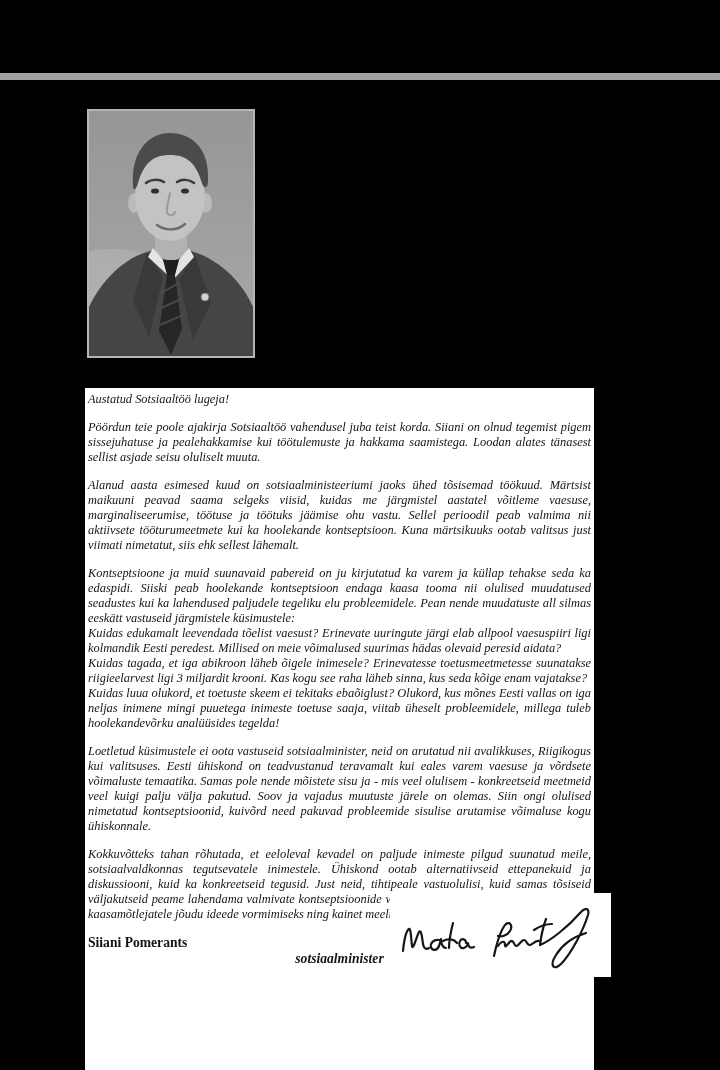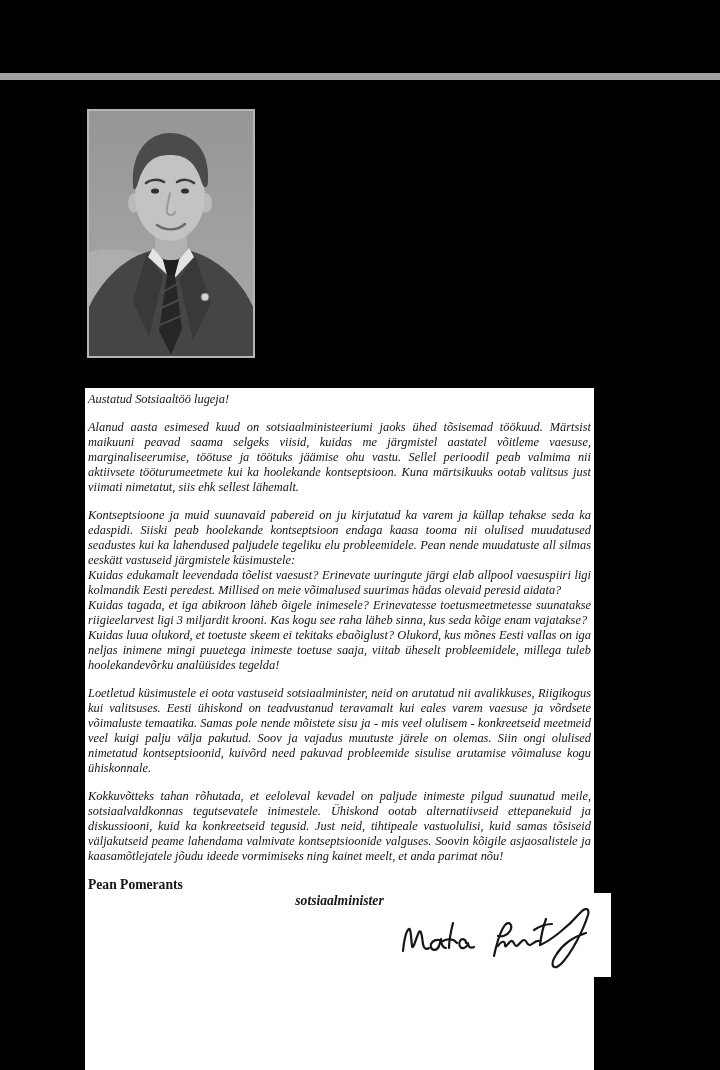--- a/index.html
+++ b/index.html
@@ -111,28 +111,29 @@
     <path d="M81 82 C79 92 77 98 78 102 C80 105 85 105 86 101" stroke="#999999" stroke-width="2" fill="none" stroke-linecap="round"></path>
 
     <path d="M68 114 C76 120 88 120 96 113" stroke="#6b6b6b" stroke-width="2.4" fill="none" stroke-linecap="round"></path>
 
     <circle cx="116" cy="186" r="4" fill="#d2d2d2" stroke="#777777" stroke-width="1"></circle>
   </svg>
 </div>
 
 <div class="letter">
   <p>Austatud Sotsiaaltöö lugeja!</p>
+  <p>Pöördun teie poole ajakirja Sotsiaaltöö vahendusel juba teist korda. Siiani on olnud tegemist pigem sissejuhatuse ja pealehakkamise kui töötulemuste ja hakkama saamistega. Loodan alates tänasest sellist asjade seisu oluliselt muuta.</p>
   <p>Alanud aasta esimesed kuud on sotsiaalministeeriumi jaoks ühed tõsisemad töökuud. Märtsist maikuuni peavad saama selgeks viisid, kuidas me järgmistel aastatel võitleme vaesuse, marginaliseerumise, töötuse ja töötuks jäämise ohu vastu. Sellel perioodil peab valmima nii aktiivsete tööturumeetmete kui ka hoolekande kontseptsioon. Kuna märtsikuuks ootab valitsus just viimati nimetatut, siis ehk sellest lähemalt.</p>
   <p>Kontseptsioone ja muid suunavaid pabereid on ju kirjutatud ka varem ja küllap tehakse seda ka edaspidi. Siiski peab hoolekande kontseptsioon endaga kaasa tooma nii olulised muudatused seadustes kui ka lahendused paljudele tegeliku elu probleemidele. Pean nende muudatuste all silmas eeskätt vastuseid järgmistele küsimustele:
 Kuidas edukamalt leevendada tõelist vaesust? Erinevate uuringute järgi elab allpool vaesuspiiri ligi kolmandik Eesti peredest. Millised on meie võimalused suurimas hädas olevaid peresid aidata?
 Kuidas tagada, et iga abikroon läheb õigele inimesele? Erinevatesse toetusmeetmetesse suunatakse riigieelarvest ligi 3 miljardit krooni. Kas kogu see raha läheb sinna, kus seda kõige enam vajatakse?
 Kuidas luua olukord, et toetuste skeem ei tekitaks ebaõiglust? Olukord, kus mõnes Eesti vallas on iga neljas inimene mingi puuetega inimeste toetuse saaja, viitab üheselt probleemidele, millega tuleb hoolekandevõrku analüüsides tegelda!</p>
   <p>Loetletud küsimustele ei oota vastuseid sotsiaalminister, neid on arutatud nii avalikkuses, Riigikogus kui valitsuses. Eesti ühiskond on teadvustanud teravamalt kui eales varem vaesuse ja võrdsete võimaluste temaatika. Samas pole nende mõistete sisu ja - mis veel olulisem - konkreetseid meetmeid veel kuigi palju välja pakutud. Soov ja vajadus muutuste järele on olemas. Siin ongi olulised nimetatud kontseptsioonid, kuivõrd need pakuvad probleemide sisulise arutamise võimaluse kogu ühiskonnale.</p>
   <p>Kokkuvõtteks tahan rõhutada, et eeloleval kevadel on paljude inimeste pilgud suunatud meile, sotsiaalvaldkonnas tegutsevatele inimestele. Ühiskond ootab alternatiivseid ettepanekuid ja diskussiooni, kuid ka konkreetseid tegusid. Just neid, tihtipeale vastuolulisi, kuid samas tõsiseid väljakutseid peame lahendama valmivate kontseptsioonide valguses. Soovin kõigile asjaosalistele ja kaasamõtlejatele jõudu ideede vormimiseks ning kainet meelt, et anda parimat nõu!</p>
-  <div class="signer-name">Pean Pomerants</div>
+  <div class="signer-name">Siiani Pomerants</div>
   <div class="signer-title">sotsiaalminister</div>
 </div>
 
 <div class="signature-box">
   <svg width="221" height="84" viewBox="0 0 221 84" xmlns="http://www.w3.org/2000/svg">
     <g stroke="#161616" stroke-width="2.2" fill="none" stroke-linecap="round" stroke-linejoin="round">
 
       <path d="M13 58 C14 48 16 38 19 36 C21 35 21 46 22 53 C23 58 26 45 29 39 C31 36 32 43 33 51 C33.5 55 36 57 39 55"></path>
       <path d="M49 47 C44 46 40 50 41 54 C42 58 47 58 49 53 C50 50 51 47 51 46 C51 49 52 55 56 55"></path>
       <path d="M63 30 C61 38 59 48 59 55"></path>

